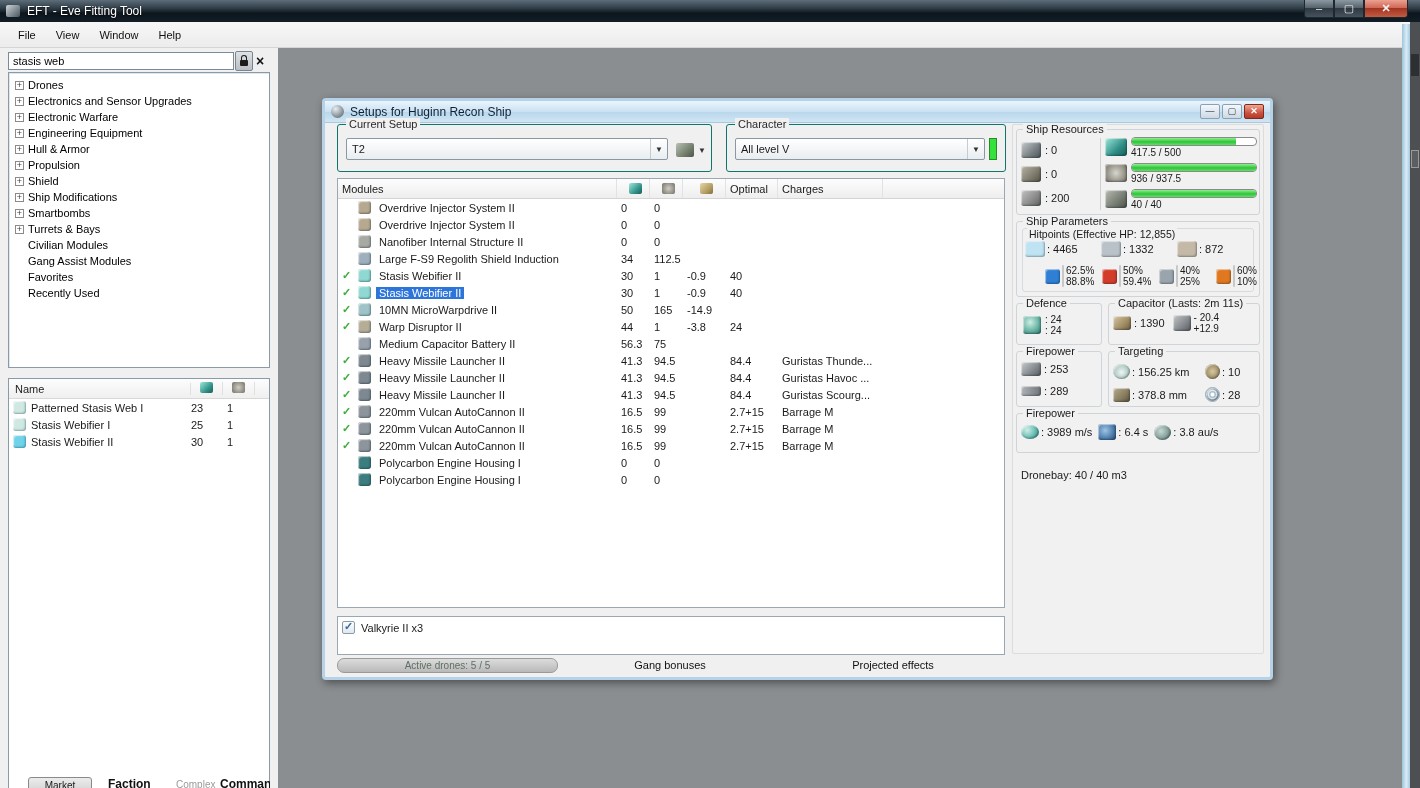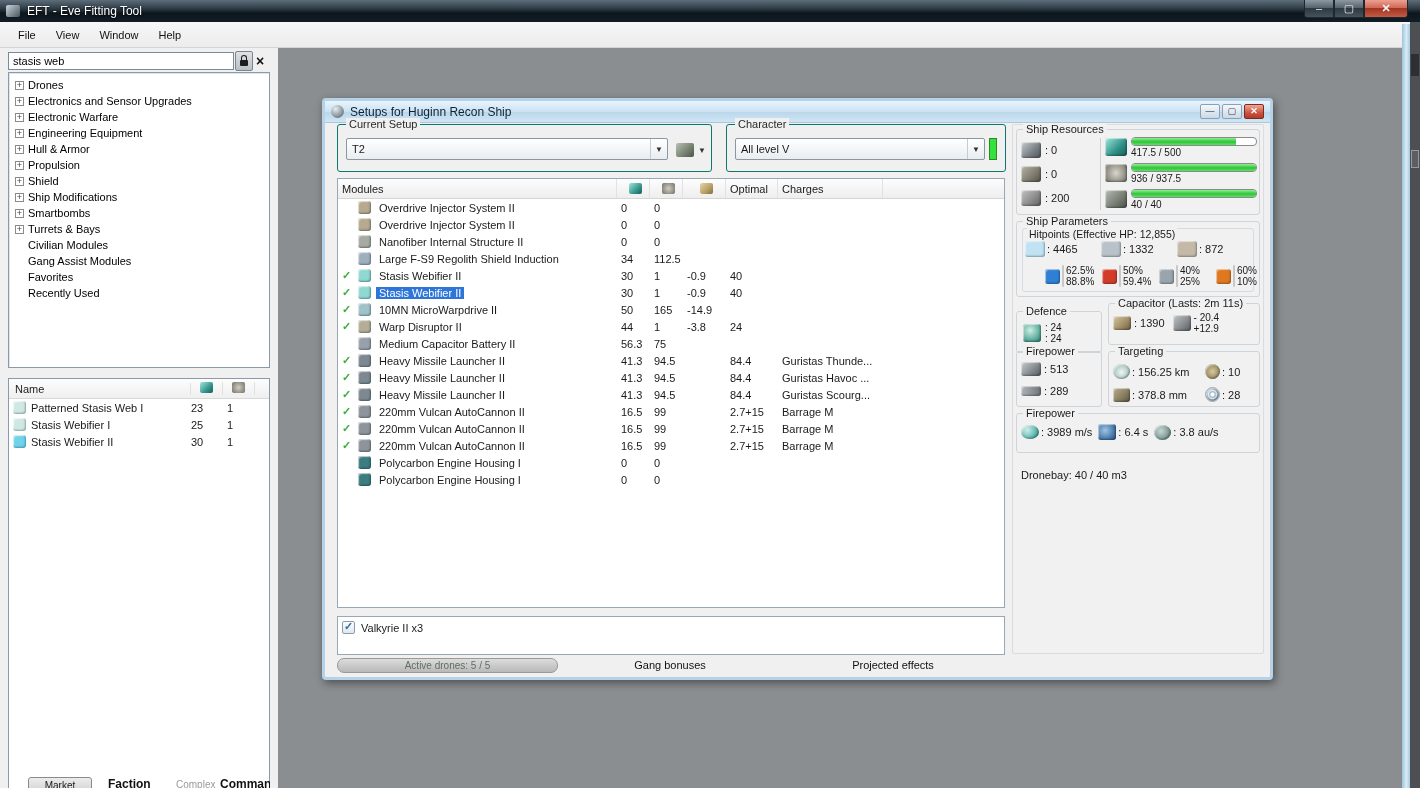--- a/index.html
+++ b/index.html
@@ -180,21 +180,21 @@
   .hp-label { position:absolute; left:4px; top:-1px; background:#f1f1f1; padding:0 2px; font-size:10.5px; white-space:nowrap; }
   .hp-row { position:absolute; left:2px; top:12px; display:flex; width:228px; }
   .hp-cell { display:flex; align-items:center; width:76px; }
   .hp-icon { width:20px; height:16px; margin-right:2px; }
   .resist-row { position:absolute; left:2px; top:36px; display:flex; width:228px; }
   .resist-cell { display:flex; align-items:center; width:57px;padding-left:20px; }
   .resist-icon { width:15px; height:15px; border-radius:3px; flex:0 0 15px; }
   .resist-div { width:3px; height:22px; border-left:2px solid #c8c8c8; border-radius:2px; margin:0 2px; }
   .resist-vals { font-size:10px; line-height:11px; }
 
-  .sg-def { left:3px; top:178px; width:86px; height:42px;margin-top:8px; }
+  .sg-def { left:3px; top:178px; width:86px; height:42px; }
   .sg-cap { left:95px; top:178px; width:152px; height:42px; }
   .two-stack { font-size:10px; line-height:11px; }
   .def-body { display:flex; align-items:center; padding:10px 0 0 6px; }
   .i-shieldrep { background:radial-gradient(circle at 40% 35%,#cfeee4,#5fae9e 60%,#2e6e62); width:18px; height:18px; margin-right:4px; }
   .cap-body { display:flex; align-items:center; padding:8px 0 0 4px; }
   .i-capamt { background:linear-gradient(135deg,#d8c8a8,#a08c64 60%,#6e5e40); width:18px; height:14px; margin-right:3px; }
   .i-caprate { background:linear-gradient(135deg,#c4c8ca,#84888c 60%,#585c5e); width:18px; height:16px; margin:0 3px 0 8px; }
 
   .sg-fire { left:3px; top:226px; width:86px; height:56px; }
   .sg-targ { left:95px; top:226px; width:152px; height:56px; }
@@ -760,21 +760,21 @@
           <div>+12.9</div>
         </div>
       </div>
     </div>
 
     <div class="sg sg-fire">
       <div class="gb-label">Firepower</div>
       <div style="padding-top:6px">
         <div class="fire-row">
             <div class="icon-tile i-gun"></div>
-            <span>: 513</span>
+            <span>: 253</span>
           </div>
         <div class="fire-row">
             <div class="icon-tile i-dps"></div>
             <span>: 289</span>
           </div>
       </div>
     </div>
 
     <div class="sg sg-targ">
       <div class="gb-label">Targeting</div>

